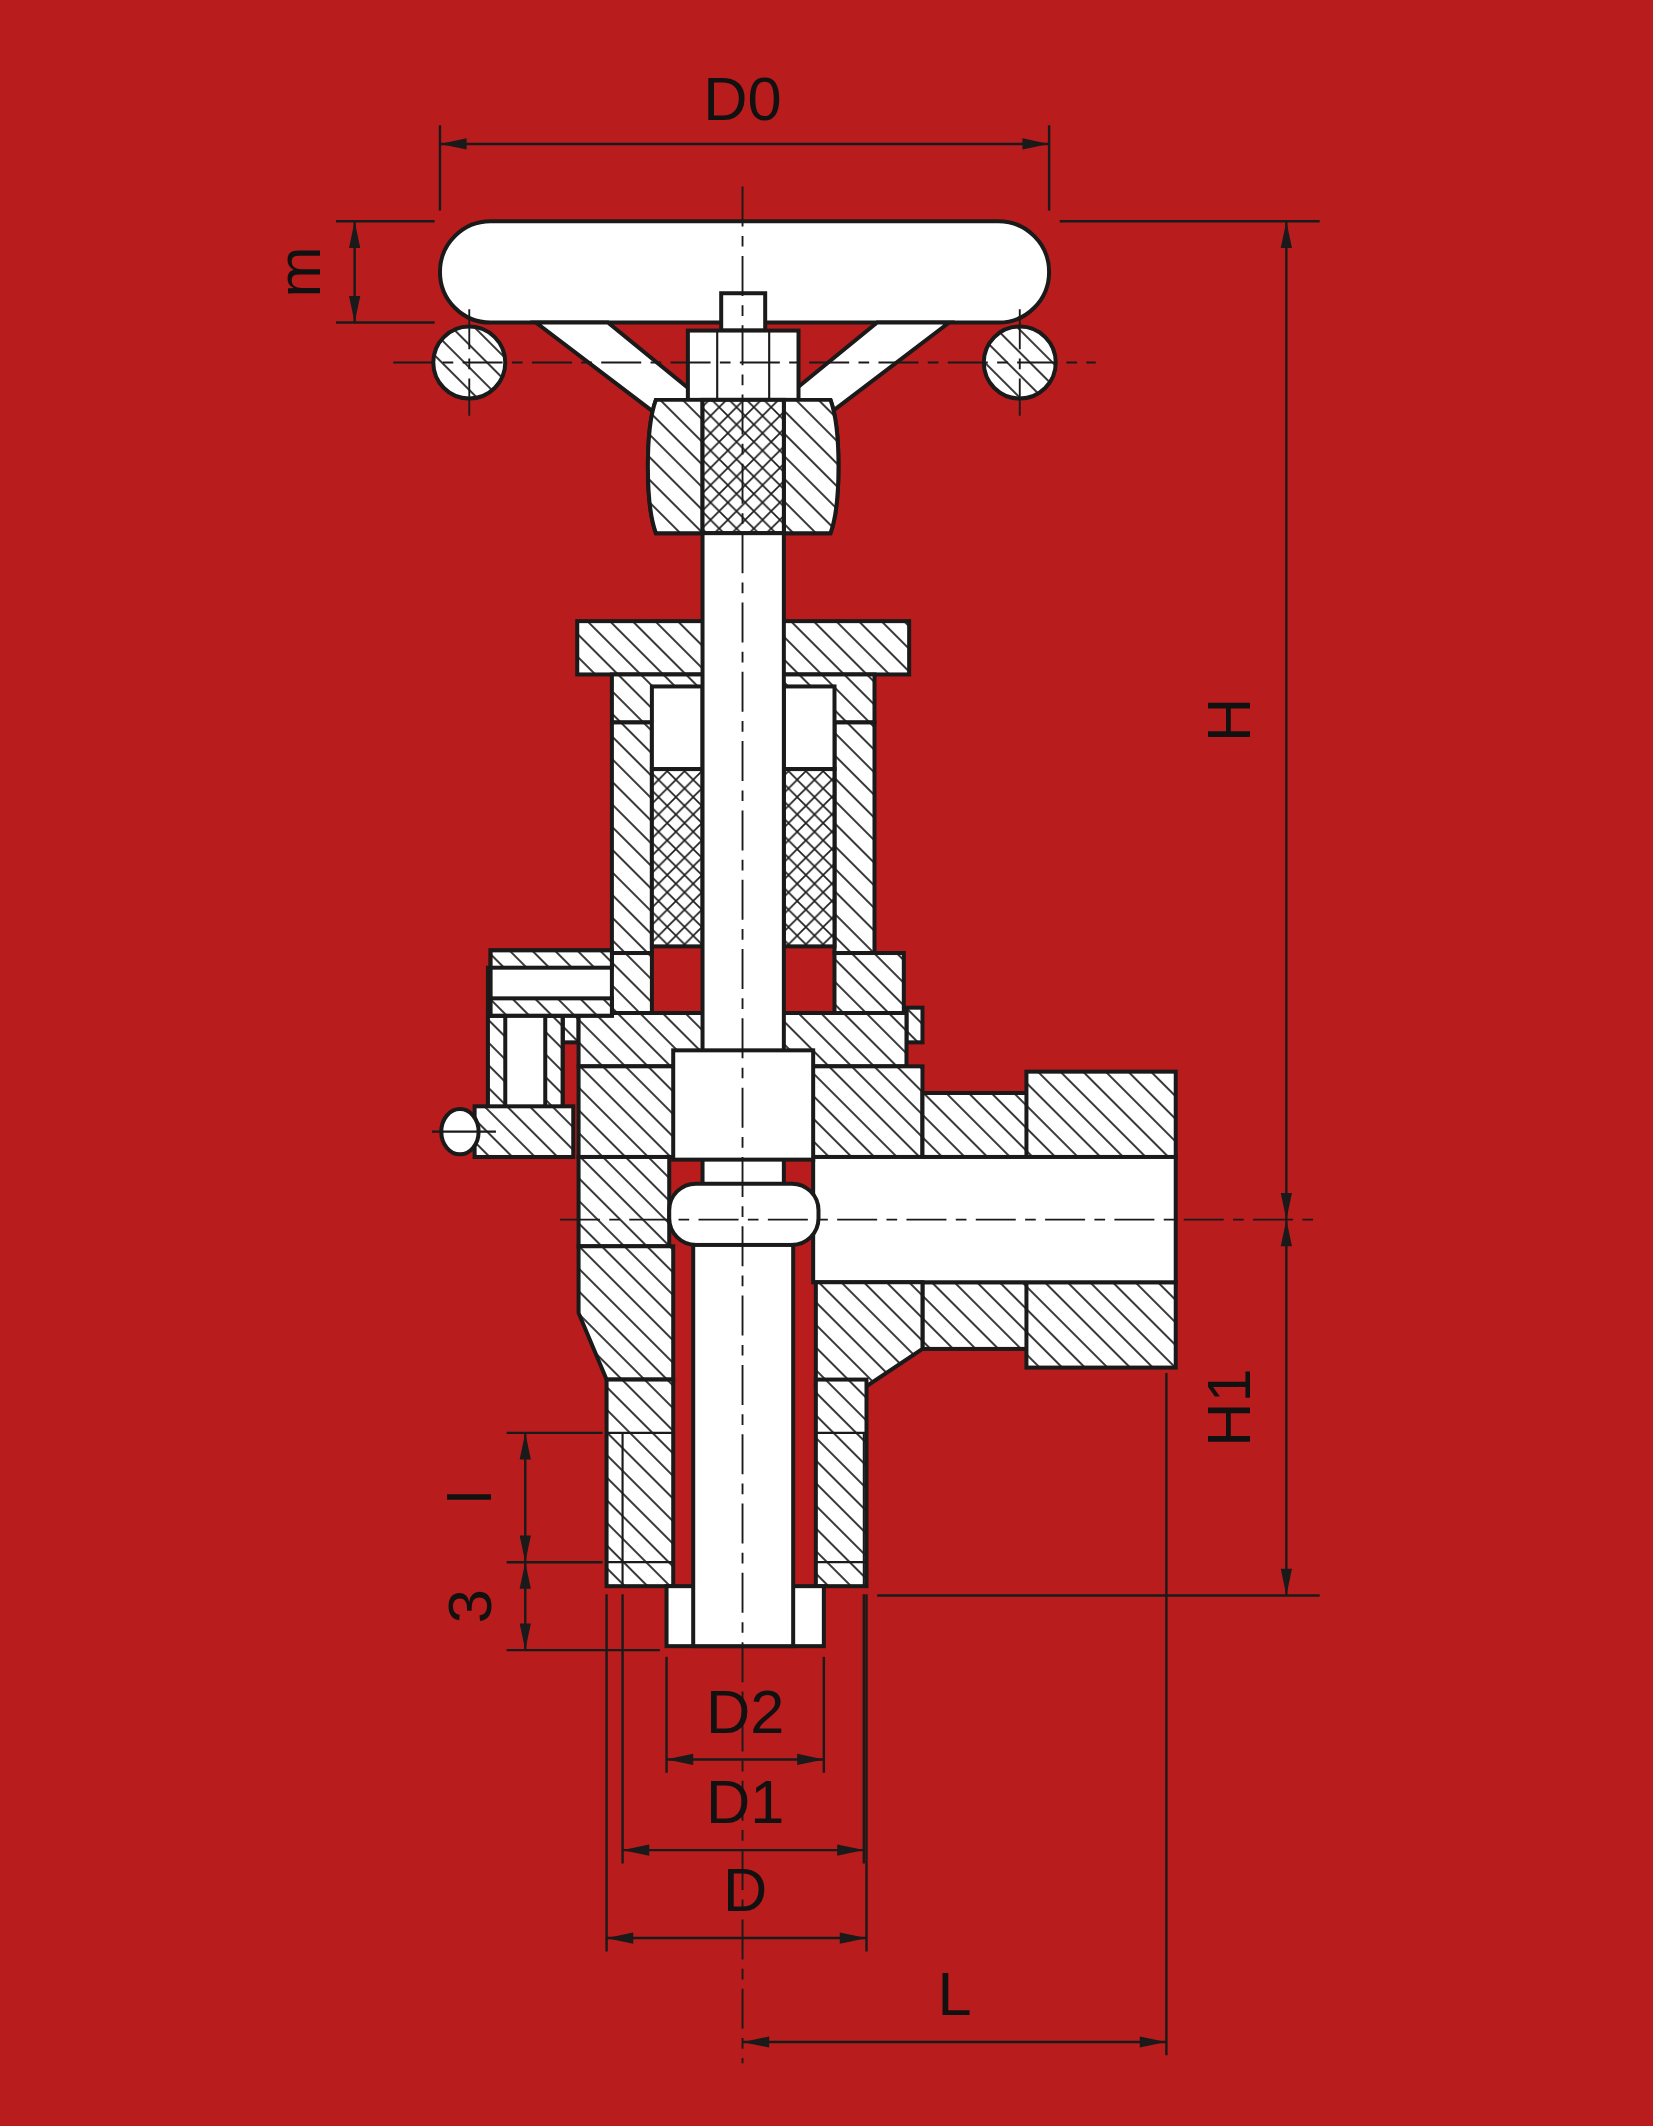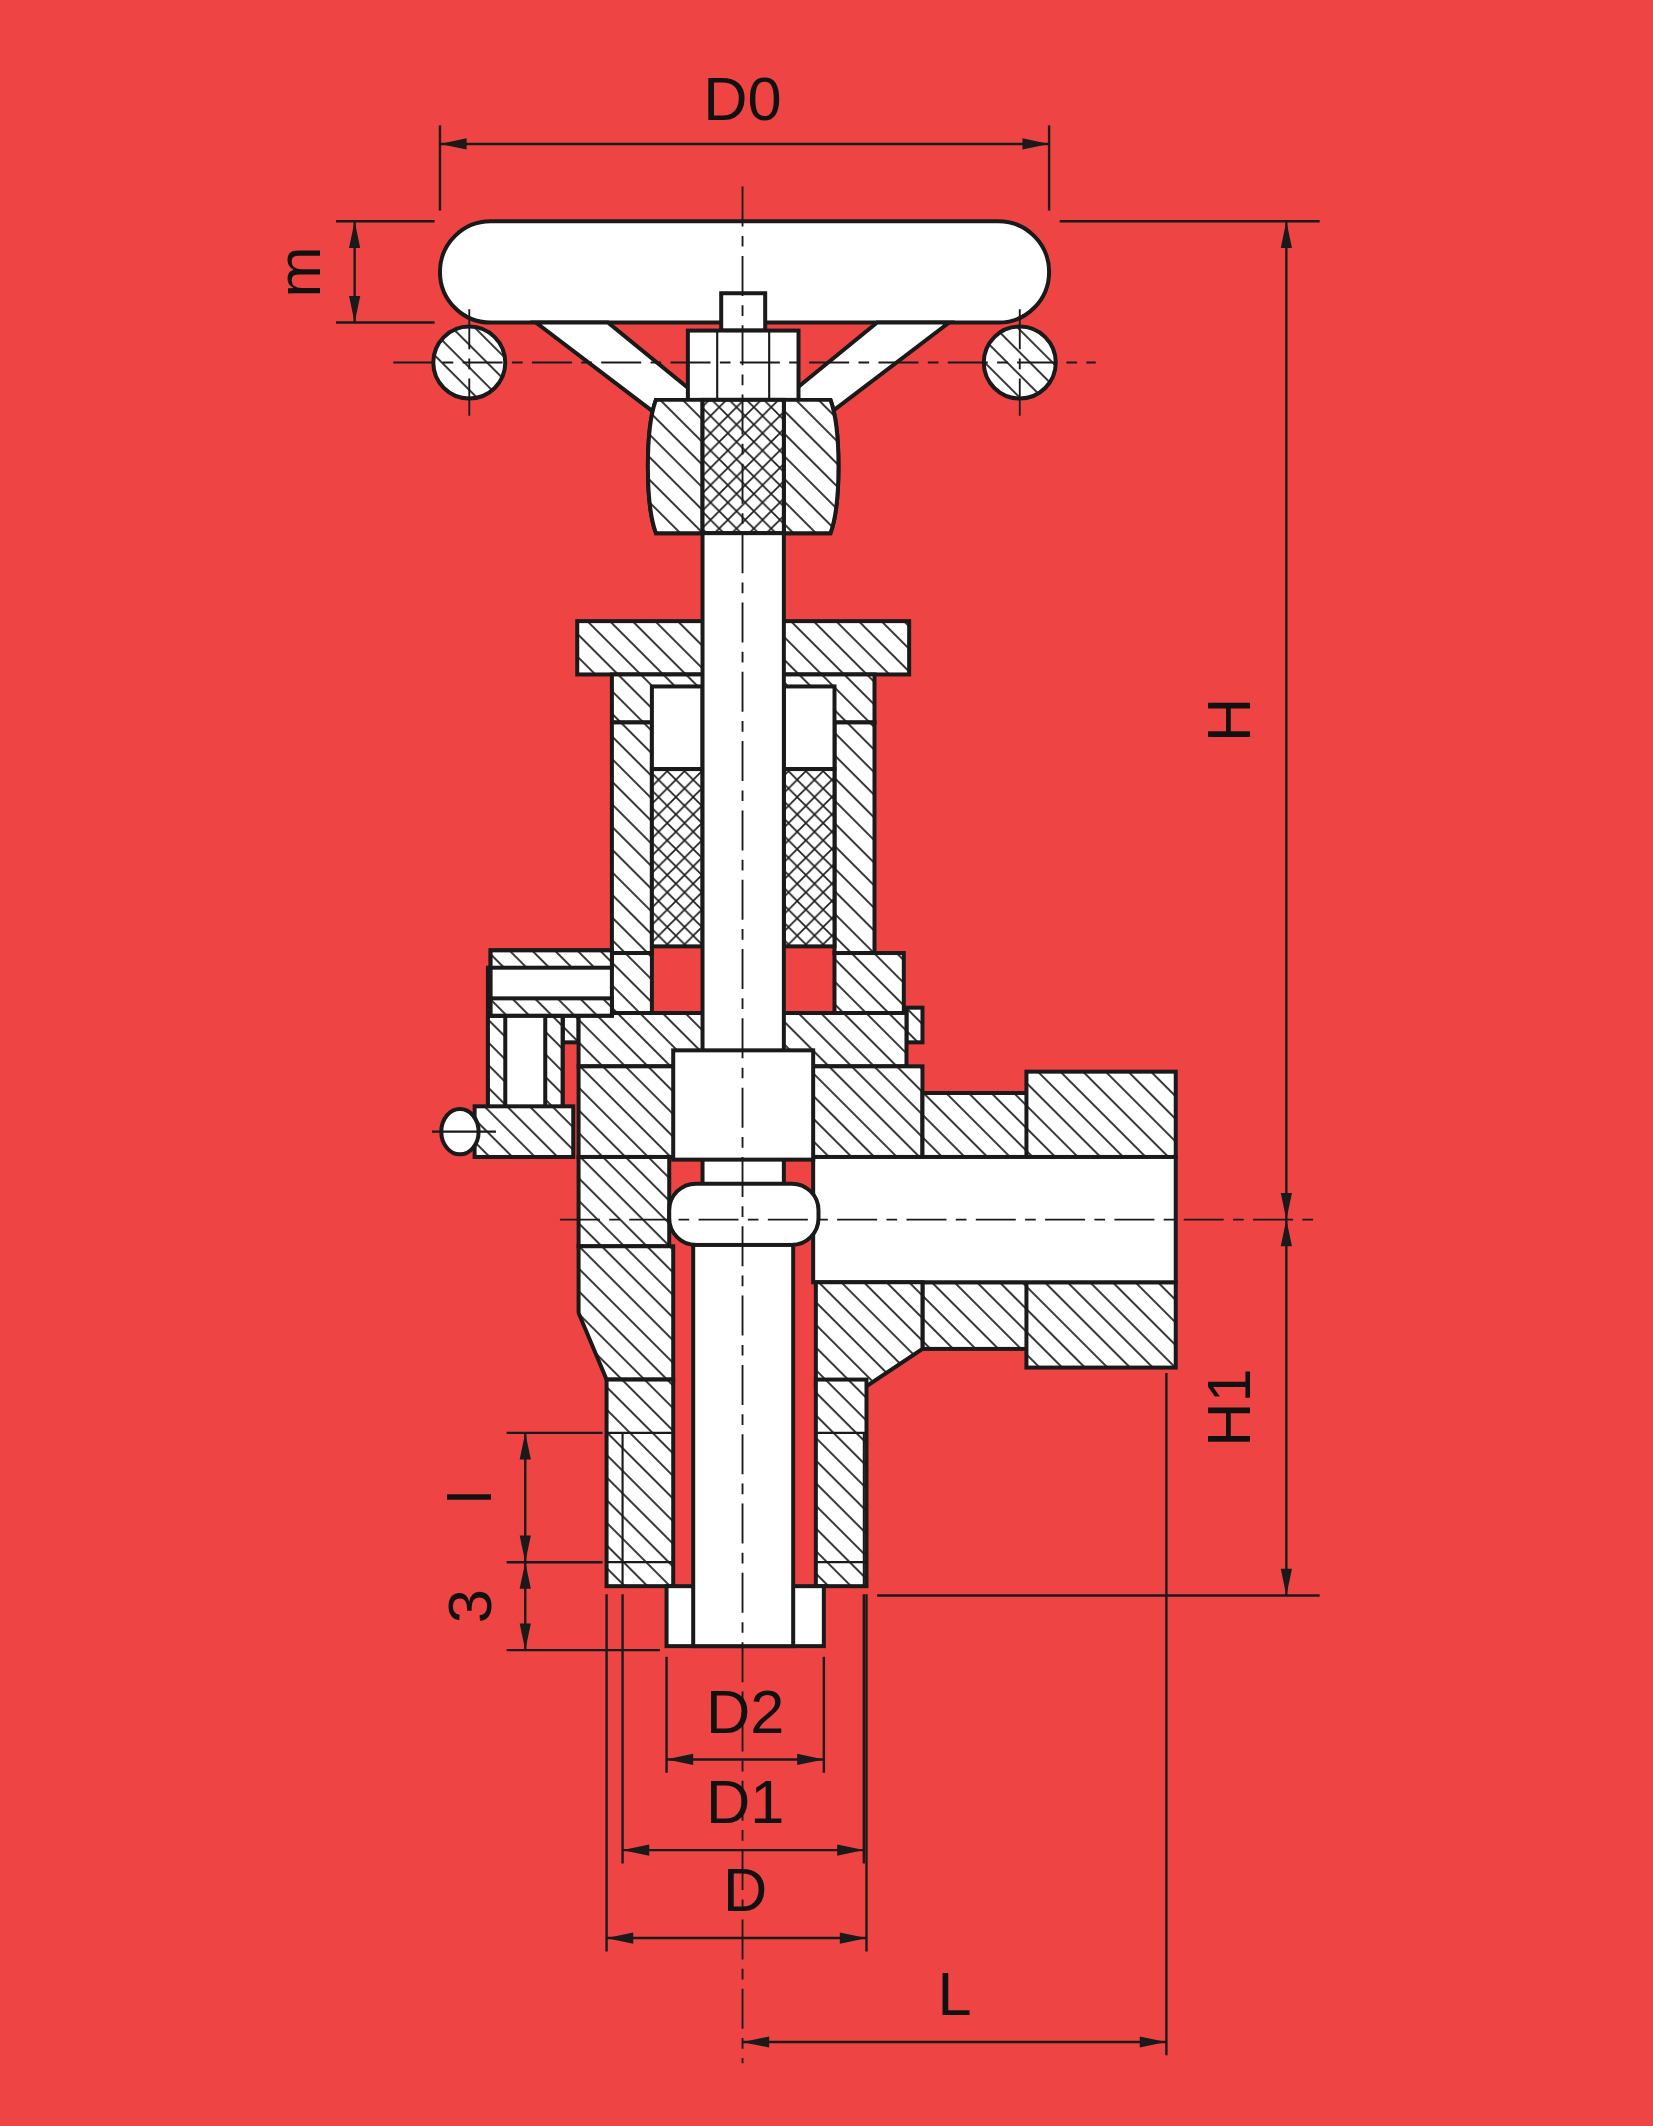--- a/index.html
+++ b/index.html
@@ -1,16 +1,16 @@
 <!DOCTYPE html>
 <html><head>
 <meta charset="utf-8">
 <style>
   html,body{margin:0;padding:0;background:#ffffff;}
-  .canvas{position:relative;width:1653px;height:2126px;background:#ef4444;overflow:hidden;}
+  .canvas{position:relative;width:1653px;height:2126px;background:#b91c1c;overflow:hidden;}
   svg{position:absolute;left:0;top:0;}
   text{font-family:"Liberation Sans","DejaVu Sans",sans-serif;font-size:46px;fill:#111;}
   .outline{stroke:#1a1a1a;stroke-width:3;fill:#ffffff;}
   .sect{stroke:#1a1a1a;stroke-width:3;fill:url(#h45);}
   .pack{stroke:#1a1a1a;stroke-width:3;fill:url(#hx);}
   .thin{stroke:#1a1a1a;stroke-width:1.6;fill:none;}
   .cl{stroke:#1a1a1a;stroke-width:1.4;fill:none;stroke-dasharray:30 7 8 7;}
   .dim{stroke:#1a1a1a;stroke-width:1.8;fill:none;}
 </style>
 </head>

